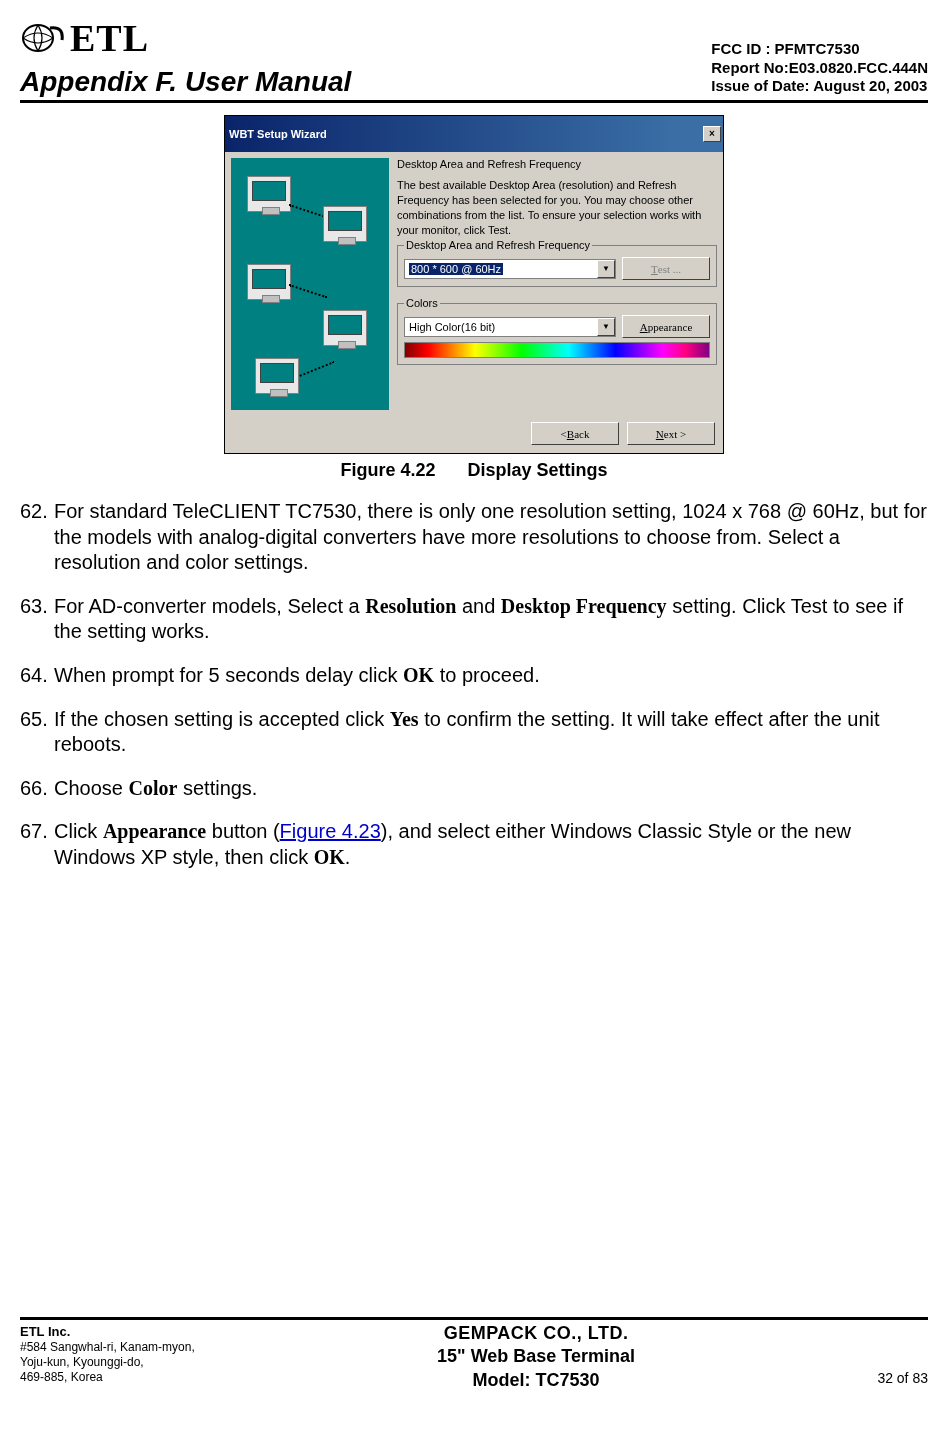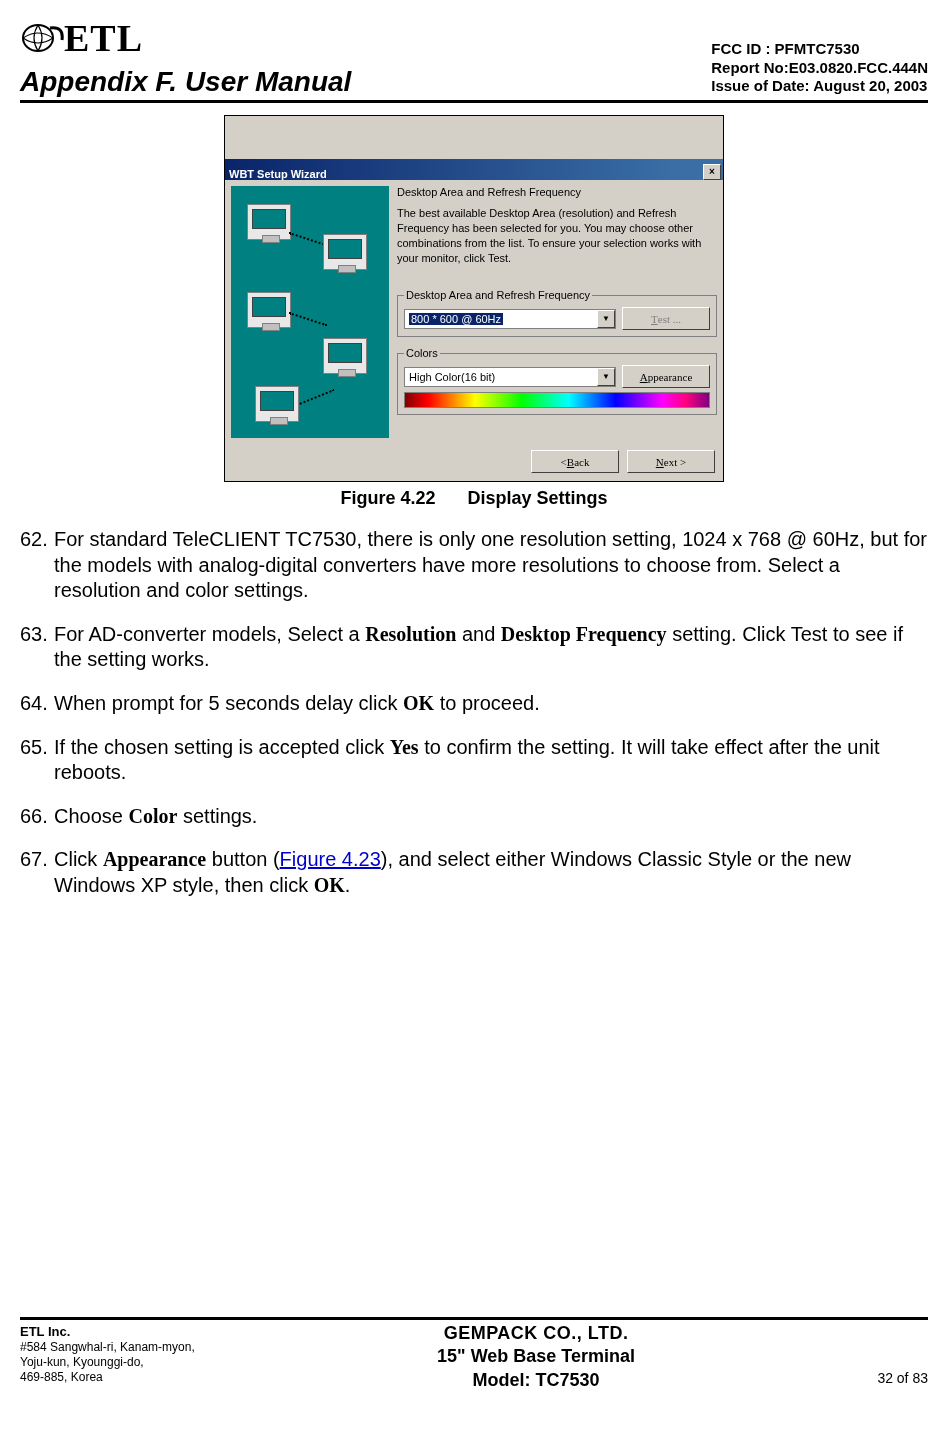--- a/index.html
+++ b/index.html
@@ -17,21 +17,21 @@
     display: flex;
     flex-direction: column;
   }
   .header-row {
     display: flex;
     align-items: flex-end;
     justify-content: space-between;
     border-bottom: 3px solid #000;
     padding-bottom: 2px;
   }
-  .logo-block { display:flex; align-items:center; }
+  .logo-block { display:flex; align-items:center; gap:6px; }
   .logo-mark {
     width: 44px; height: 32px; position: relative;
   }
   .logo-mark svg { width:44px; height:32px; }
   .logo-text {
     font-family: "Times New Roman", serif;
     font-weight: 900;
     font-size: 38px;
     letter-spacing: 1px;
   }
@@ -55,25 +55,24 @@
 
   .figure-wrap { text-align:center; margin-top:12px; }
   .dialog {
     display:inline-block;
     width: 498px;
     border: 1px solid #000;
     background: #d4d0c8;
     text-align:left;
   }
   .titlebar {
-    height: 21px;
+    height: 36px;
     background: linear-gradient(to right, #0a246a, #3a6ea5 90%);
-    display:flex; align-items:flex-end; justify-content:space-between;
+    display:flex; align-items:center; justify-content:space-between;
     padding: 0 2px 0 4px;
-    margin-top: 43px;
   }
   .titlebar-text {
     color:#fff;
     font-family: Tahoma, Arial, sans-serif;
     font-size: 11px;
     font-weight:700;
   }
   .titlebar-close {
     width:16px;height:14px;background:#d4d0c8;border:1px solid #fff;
     border-right-color:#404040;border-bottom-color:#404040;
@@ -118,21 +117,21 @@
   .d2{left:58px; top:126px; width:40px; transform:rotate(18deg);}
   .d3{left:66px; top:218px; width:40px; transform:rotate(-22deg);}
 
   .main-pane {
     flex:1;
     font-family: Tahoma, Arial, sans-serif;
     font-size: 11px;
     color:#000;
   }
   .main-pane .heading { margin-bottom:8px; }
-  .main-pane .desc { line-height:1.35; margin-bottom:24px; }
+  .main-pane .desc { line-height:1.35; margin-bottom:2px; }
   fieldset.win {
     border:1px solid #808080;
     padding:6px;
     margin:0 0 10px 0;
   }
   fieldset.win legend { font-size:11px; padding:0 2px; }
   .row { display:flex; gap:6px; align-items:center; }
   .combo {
     flex:1;
     height:18px;

